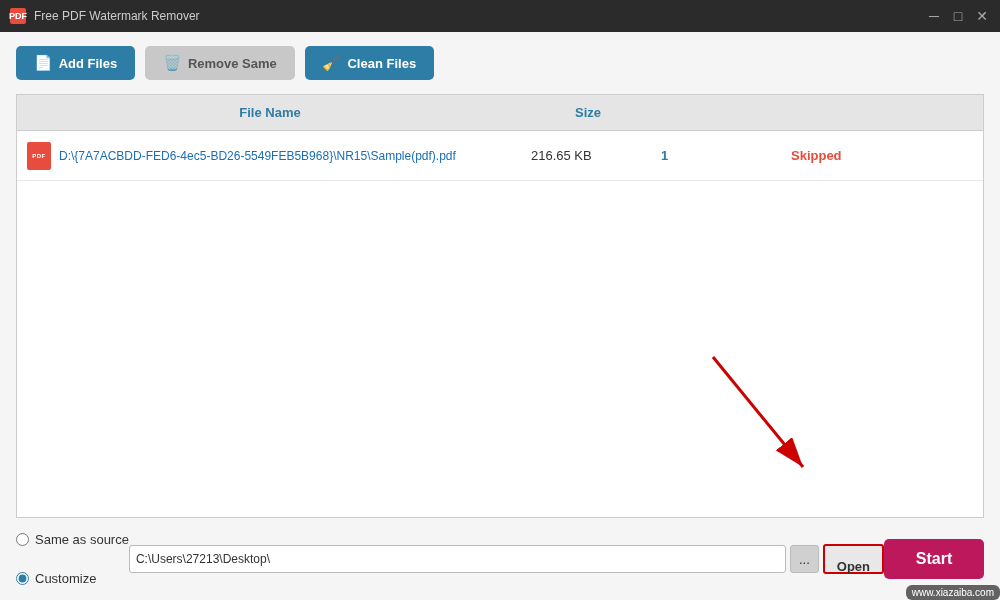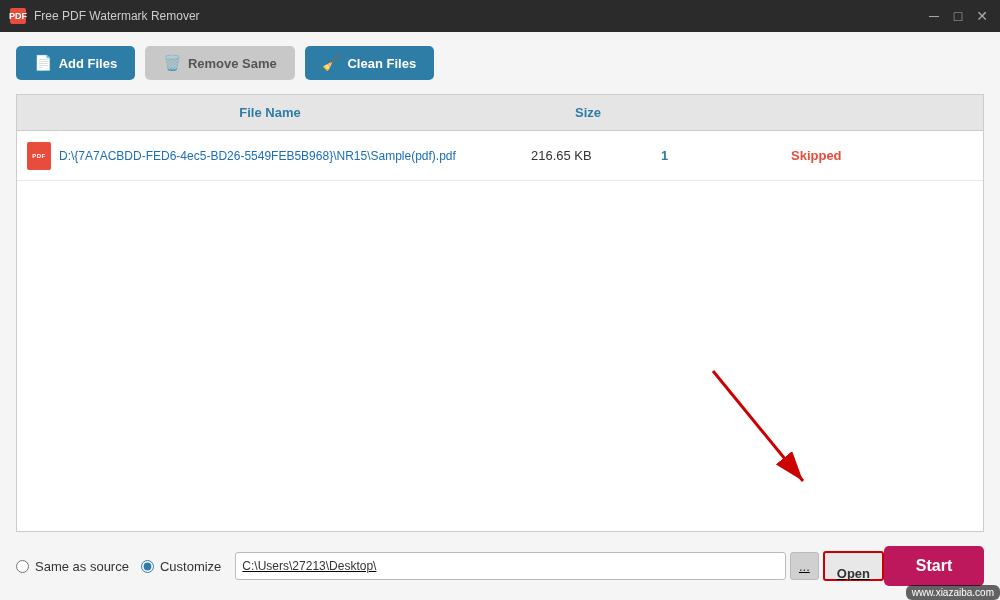--- a/index.html
+++ b/index.html
@@ -193,41 +193,39 @@
     }
 
     
     .footer {
       display: flex;
       align-items: center;
       gap: 0;
     }
     .radio-group {
       display: flex;
-      flex-direction: row;
-      gap: 12px;
-      margin-right: 14px;
+      flex-direction: column;
+      gap: 24px;
     }
     .radio-item {
       display: flex;
       align-items: center;
       gap: 6px;
       font-size: 13px;
       color: #333;
     }
     .radio-item input[type="radio"] {
       accent-color: #2e7da6;
       cursor: pointer;
     }
     .path-row {
       display: flex;
       align-items: center;
       gap: 4px;
       flex: 1;
-      text-decoration: underline;
     }
     .path-input {
       flex: 1;
       height: 28px;
       padding: 0 6px;
       border: 1px solid #bbb;
       border-radius: 3px;
       font-size: 12px;
       color: #333;
       background: #fff;

